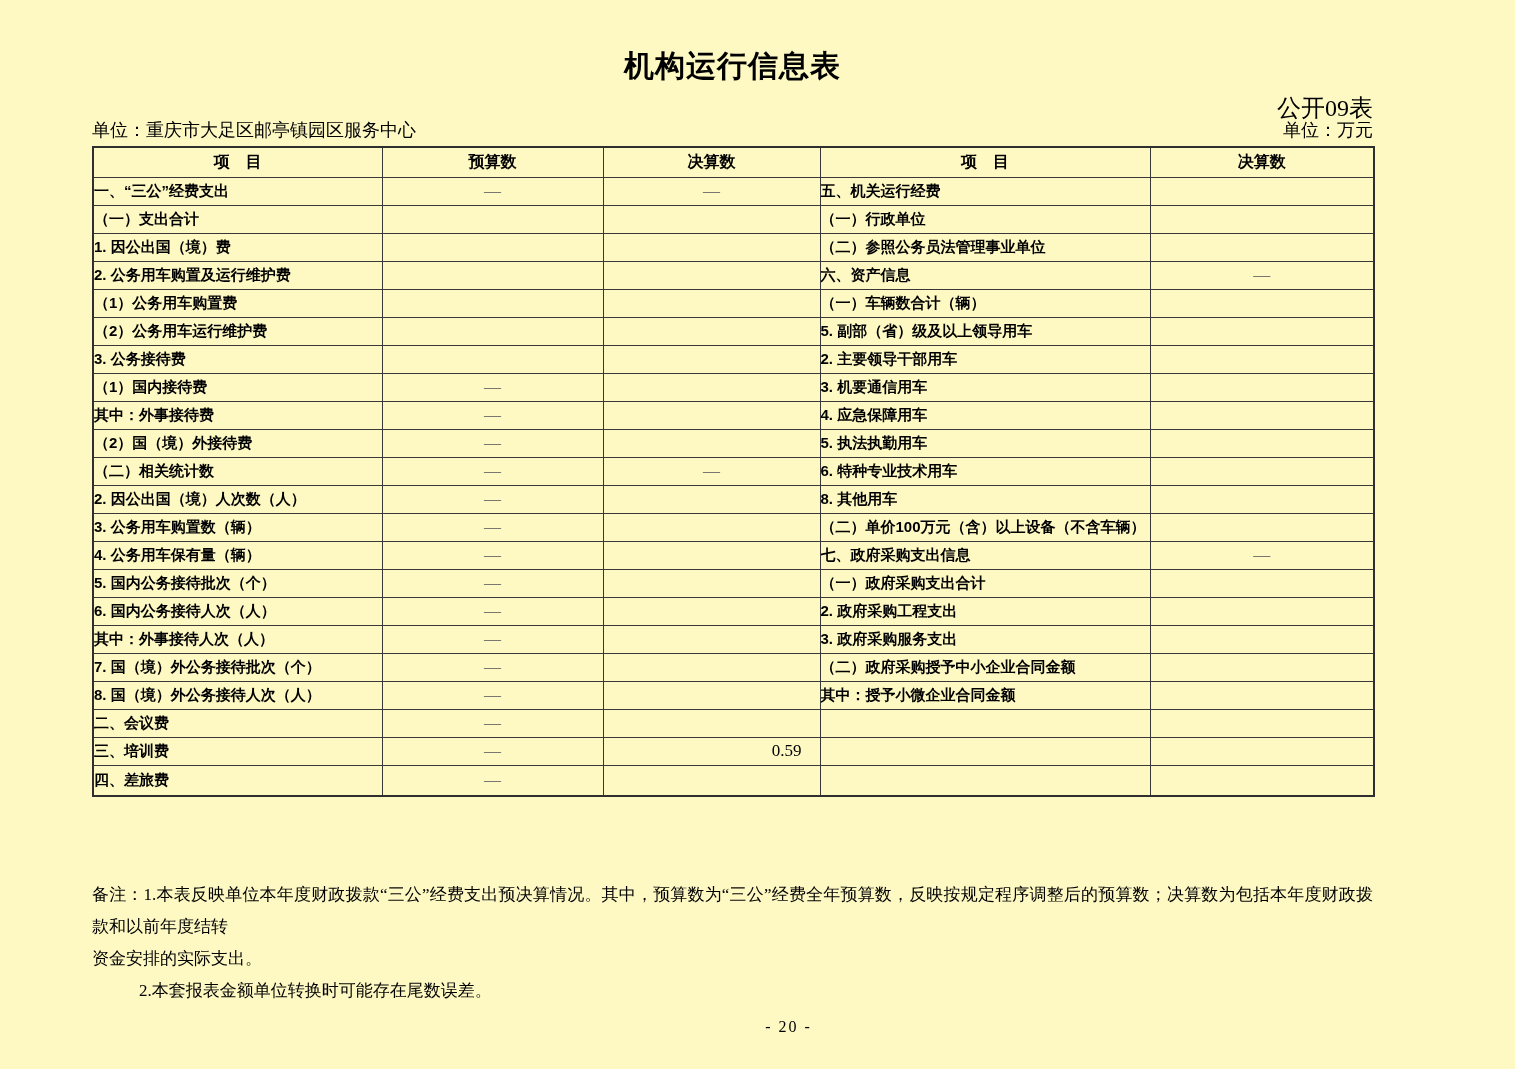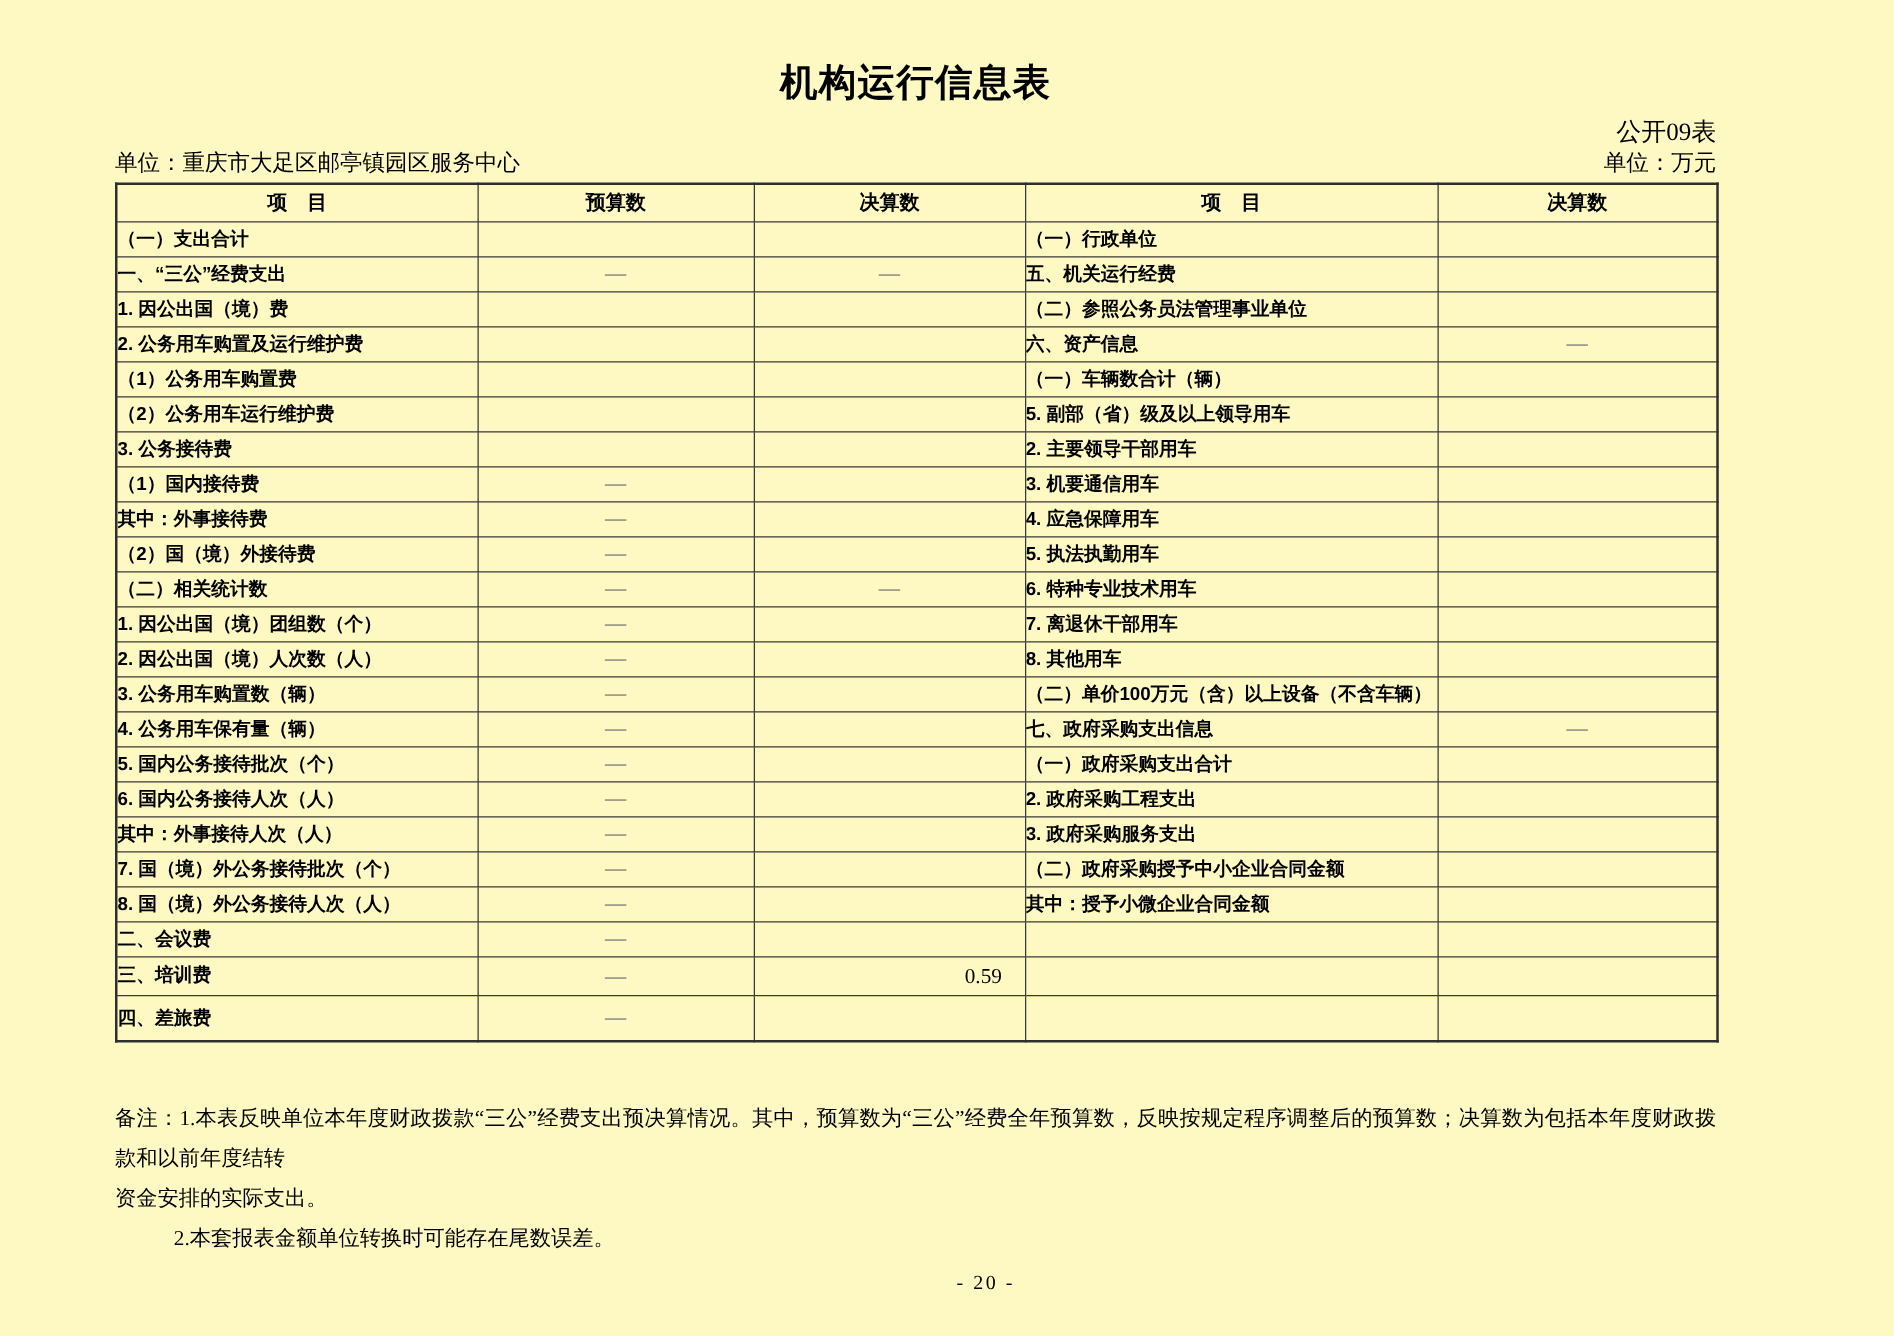--- a/index.html
+++ b/index.html
@@ -26,21 +26,21 @@
     font-weight: bold;
     font-family: "Liberation Serif", serif;
     letter-spacing: 1px;
   }
   .form-number {
     position: absolute;
     top: 92px;
     left: 92px;
     width: 1281px;
     text-align: right;
-    font-size: 20px;
+    font-size: 24px;
   }
   .unit-row {
     position: absolute;
     top: 118px;
     left: 92px;
     width: 1281px;
     display: flex;
     justify-content: space-between;
     font-size: 18px;
   }
@@ -140,34 +140,34 @@
       <tr>
         <th class="col-header">项　目</th>
         <th class="col-header">预算数</th>
         <th class="col-header">决算数</th>
         <th class="col-header">项　目</th>
         <th class="col-header">决算数</th>
       </tr>
     </thead>
     <tbody id="table-body">
         <tr>
+          <td class="label i0">一、“三公”经费支出</td>
+          <td class="value dash">—</td>
+          <td class="value dash">—</td>
+          <td class="label i0">五、机关运行经费</td>
+          <td class="value"></td>
+        </tr>
+        <tr>
           <td class="label i1">（一）支出合计</td>
           <td class="value"></td>
           <td class="value"></td>
           <td class="label i1">（一）行政单位</td>
           <td class="value"></td>
         </tr>
         <tr>
-          <td class="label i0">一、“三公”经费支出</td>
-          <td class="value dash">—</td>
-          <td class="value dash">—</td>
-          <td class="label i0">五、机关运行经费</td>
-          <td class="value"></td>
-        </tr>
-        <tr>
           <td class="label i2">1. 因公出国（境）费</td>
           <td class="value"></td>
           <td class="value"></td>
           <td class="label i1">（二）参照公务员法管理事业单位</td>
           <td class="value"></td>
         </tr>
         <tr>
           <td class="label i2">2. 公务用车购置及运行维护费</td>
           <td class="value"></td>
           <td class="value"></td>
@@ -214,27 +214,20 @@
           <td class="value dash">—</td>
           <td class="value"></td>
           <td class="label i2">5. 执法执勤用车</td>
           <td class="value"></td>
         </tr>
         <tr>
           <td class="label i1">（二）相关统计数</td>
           <td class="value dash">—</td>
           <td class="value dash">—</td>
           <td class="label i2">6. 特种专业技术用车</td>
-          <td class="value"></td>
-        </tr>
-        <tr>
-          <td class="label i2">1. 因公出国（境）团组数（个）</td>
-          <td class="value dash">—</td>
-          <td class="value"></td>
-          <td class="label i2">7. 离退休干部用车</td>
           <td class="value"></td>
         </tr>
         <tr>
           <td class="label i2">2. 因公出国（境）人次数（人）</td>
           <td class="value dash">—</td>
           <td class="value"></td>
           <td class="label i2">8. 其他用车</td>
           <td class="value"></td>
         </tr>
         <tr>

